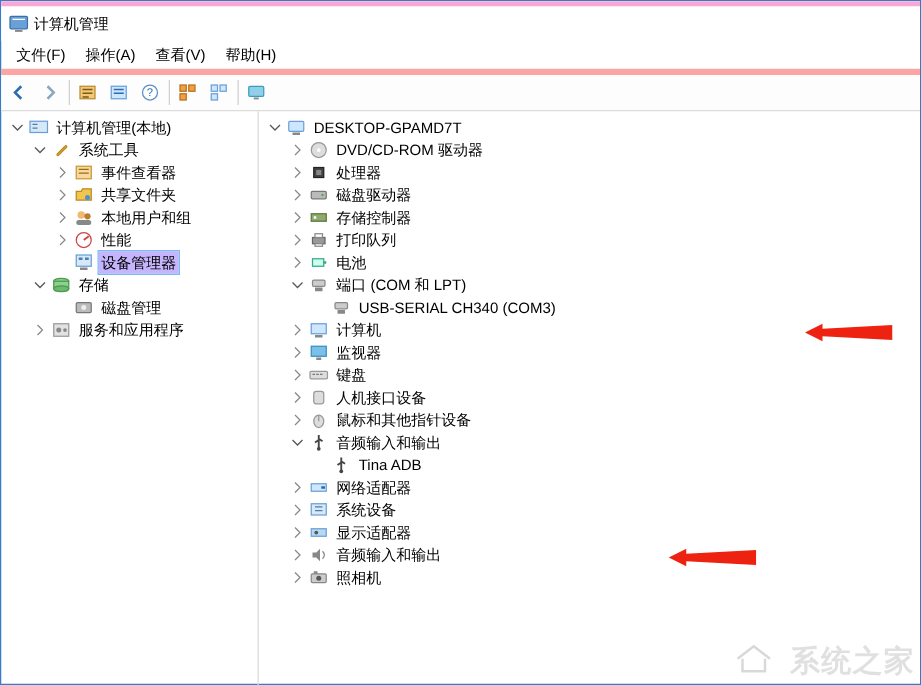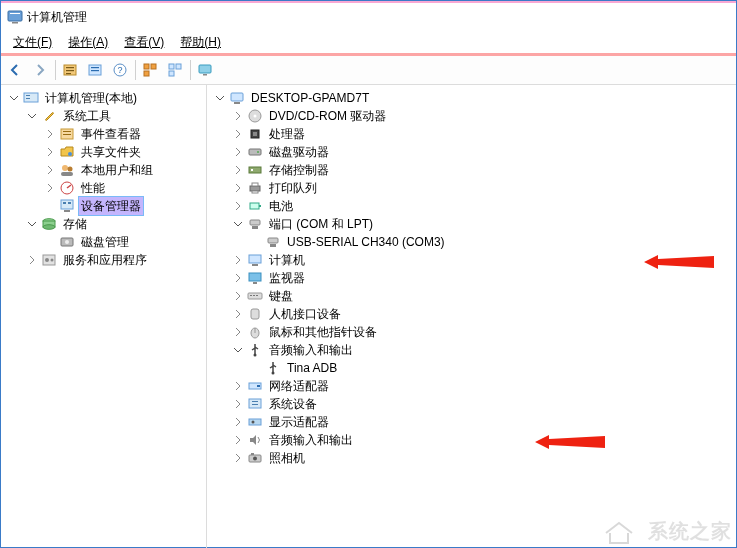--- a/index.html
+++ b/index.html
@@ -14,42 +14,41 @@
   .window {
     width: 737px;
     height: 548px;
     border: 1px solid #3a7bc8;
     box-sizing: border-box;
     background: #fff;
     position: relative;
   }
   .titlebar {
     height: 28px;
-    border-top: 2px solid #f9a8d4;
+    border-top: 4px solid #f9a8d4;
     background: #fff;
     display: flex;
     align-items: center;
     padding: 0 6px;
   }
   .titlebar .app-icon {
     width: 16px;
     height: 16px;
     margin-right: 4px;
     display: inline-block;
   }
   .titlebar .title-text {
     font-size: 12px;
   }
   .menubar {
     height: 22px;
     display: flex;
     align-items: center;
     padding: 0 4px;
-    border-bottom: 3px solid #fca5a5;
-    text-decoration: underline;
+    border-bottom: 5px solid #fca5a5;
   }
   .menubar .menu-item {
     padding: 2px 8px;
     cursor: default;
   }
   .toolbar {
     height: 28px;
     display: flex;
     align-items: center;
     padding: 0 2px;
@@ -150,26 +149,25 @@
     height: 14px;
     pointer-events: none;
   }
   .arrow svg { display:block; }
 
   .watermark {
     position: absolute;
     right: 4px;
     bottom: 2px;
     color: rgba(0,0,0,0.12);
-    font-size: 20px;
+    font-size: 24px;
     font-weight: bold;
     letter-spacing: 1px;
     font-family: "Microsoft YaHei", sans-serif;
     display:flex;
-    align-items:center;
     gap:12px;
   }
   .watermark svg { opacity:0.15; }
 </style>
 </head>
 <body>
 
 <div class="window">
 
   <div class="titlebar">

